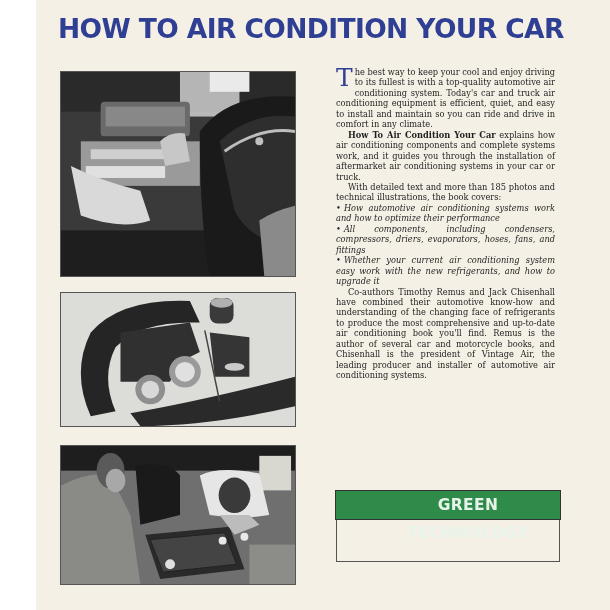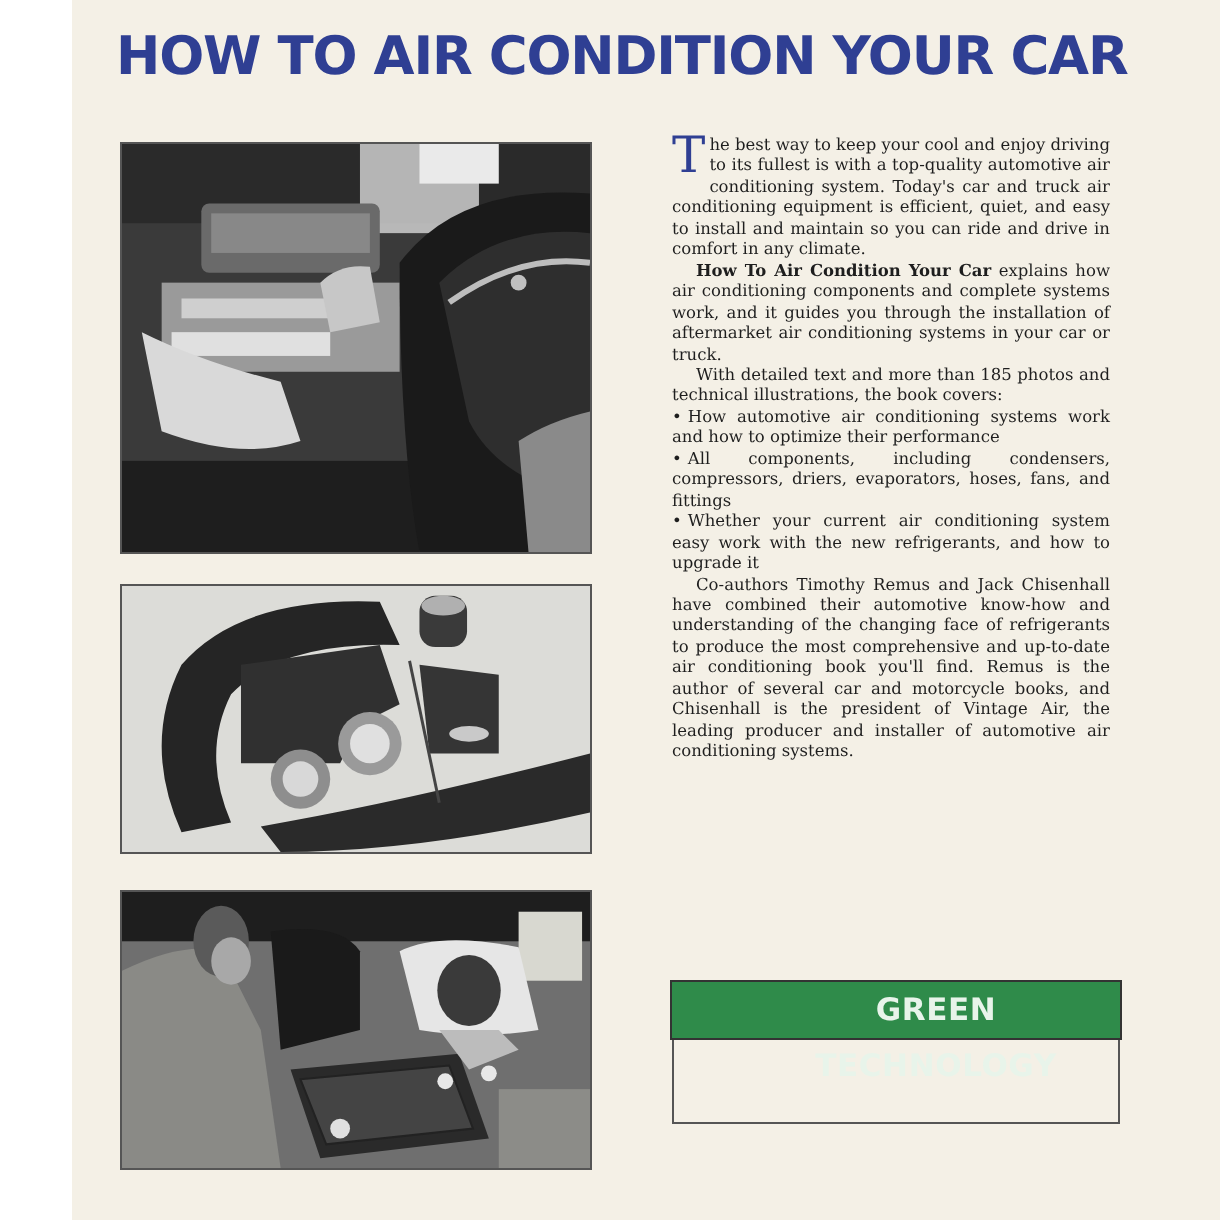--- a/index.html
+++ b/index.html
@@ -65,21 +65,21 @@
     .dropcap {
       float: left;
       font-family: "DejaVu Serif", serif;
       font-size: 25px;
       line-height: 20px;
       color: #2f3f93;
       margin: 1px 2px 0 0;
       padding: 0;
     }
     .bold { font-weight: bold; }
-    .bullet-item { margin: 0; }
+    .bullet-item { margin: 0; font-style: italic; }
     .bullet-item .dot { margin-right: 3px; }
 
     .green-box {
       position: absolute;
       left: 300px;
       top: 491px;
       width: 224px;
       height: 71px;
       border: 1px solid #555;
       box-sizing: border-box;

